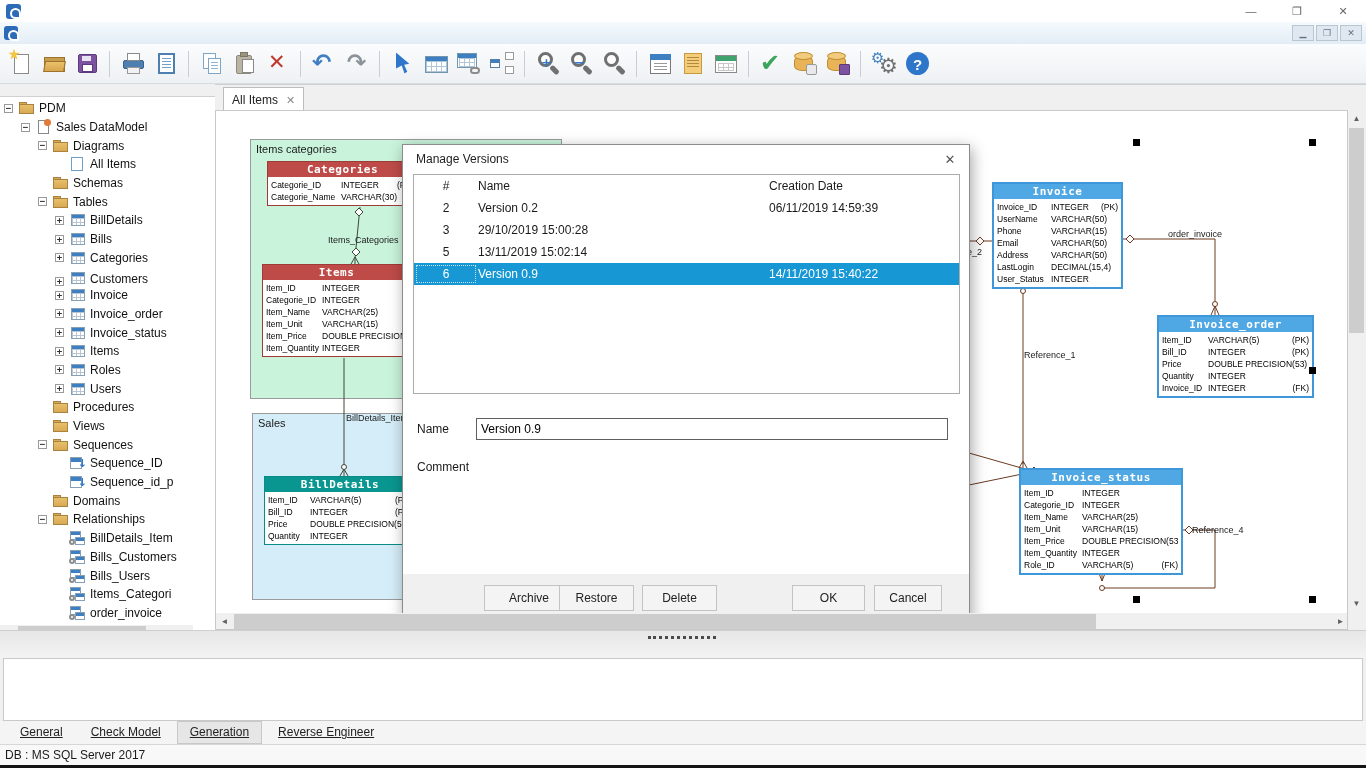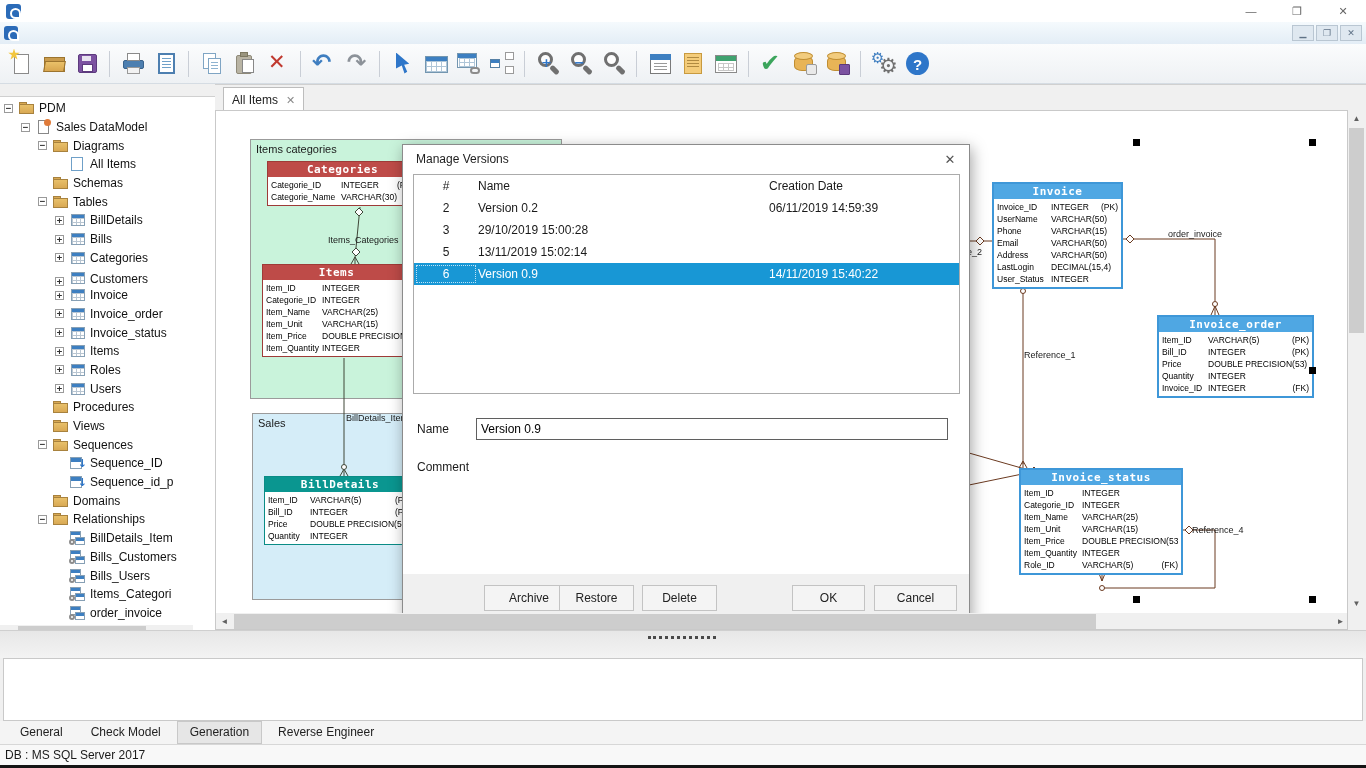--- a/index.html
+++ b/index.html
@@ -178,21 +178,21 @@
   .dinput{position:absolute;left:73px;width:472px;height:22px;border:1px solid #5f5f5f;font-size:12px;padding:0 4px;line-height:20px;background:#fff;}
   .dcomment{position:absolute;left:73px;top:311px;width:472px;height:113px;border:1px solid #ababab;font-family:"DejaVu Sans Mono",monospace;font-size:13px;padding:3px 6px;background:#fff;}
   .dbtnbar{position:absolute;left:0;bottom:0;right:0;height:48px;background:#f0f0f0;}
   .dbtn{position:absolute;top:11px;height:26px;background:#f4f4f4;border:1px solid #c3c3c3;text-align:center;line-height:24px;font-size:12px;color:#222;}
 
   
   .splitter{position:absolute;left:0;top:630px;width:1366px;height:28px;background:linear-gradient(#e7e7e7,#f3f3f3);border-top:1px solid #cfcfcf;}
   .grip{position:absolute;left:648px;top:5px;width:68px;border-top:3px dotted #4a4a4a;}
   .output{position:absolute;left:3px;top:658px;width:1360px;height:63px;background:#fff;border:1px solid #c9c9c9;}
   .btabs{position:absolute;left:0;top:721px;width:1366px;height:23px;display:flex;align-items:center;padding-left:8px;gap:4px;background:#f4f4f4;font-size:12px;color:#222;}
-  .btab{padding:2px 12px;line-height:17px;}
+  .btab{padding:2px 12px;line-height:17px;text-decoration:underline;}
   .btab.active{background:#e6e6e6;border:1px solid #c8c8c8;}
   .statusbar{position:absolute;left:0;top:744px;width:1366px;height:21px;background:#f8f8f8;border-top:1px solid #d7d7d7;font-size:12px;color:#1a1a1a;line-height:20px;padding-left:5px;}
   .blackstrip{position:absolute;left:0;top:765px;width:1366px;height:3px;background:#141414;}
 </style>
 </head>
 <body>
 
 <div id="app">
 
   <div class="titlebar">
@@ -900,21 +900,21 @@
             </div>
         </div>
         <span class="dfield" style="top:277px;">Name</span>
         <input class="dinput" style="top: 273px;" value="Version 0.9">
         <span class="dfield" style="top:315px;">Comment</span>
         <div class="dbtnbar">
           <span class="dbtn" style="left:73px;width:90px;margin-left:8px;">Archive</span>
           <span class="dbtn" style="left:156px;width:75px;">Restore</span>
           <span class="dbtn" style="left:239px;width:75px;">Delete</span>
           <span class="dbtn" style="left:389px;width:73px;">OK</span>
-          <span class="dbtn" style="left:471px;width:83px;">Cancel</span>
+          <span class="dbtn" style="left:471px;width:68px;">Cancel</span>
         </div>
       </div>
     </div>
 
     <div class="sb canvas-hscroll">
       <span class="arrow a-l">◄</span>
       <span class="thumb"></span>
       <span class="arrow a-r">►</span>
     </div>
   </div>

